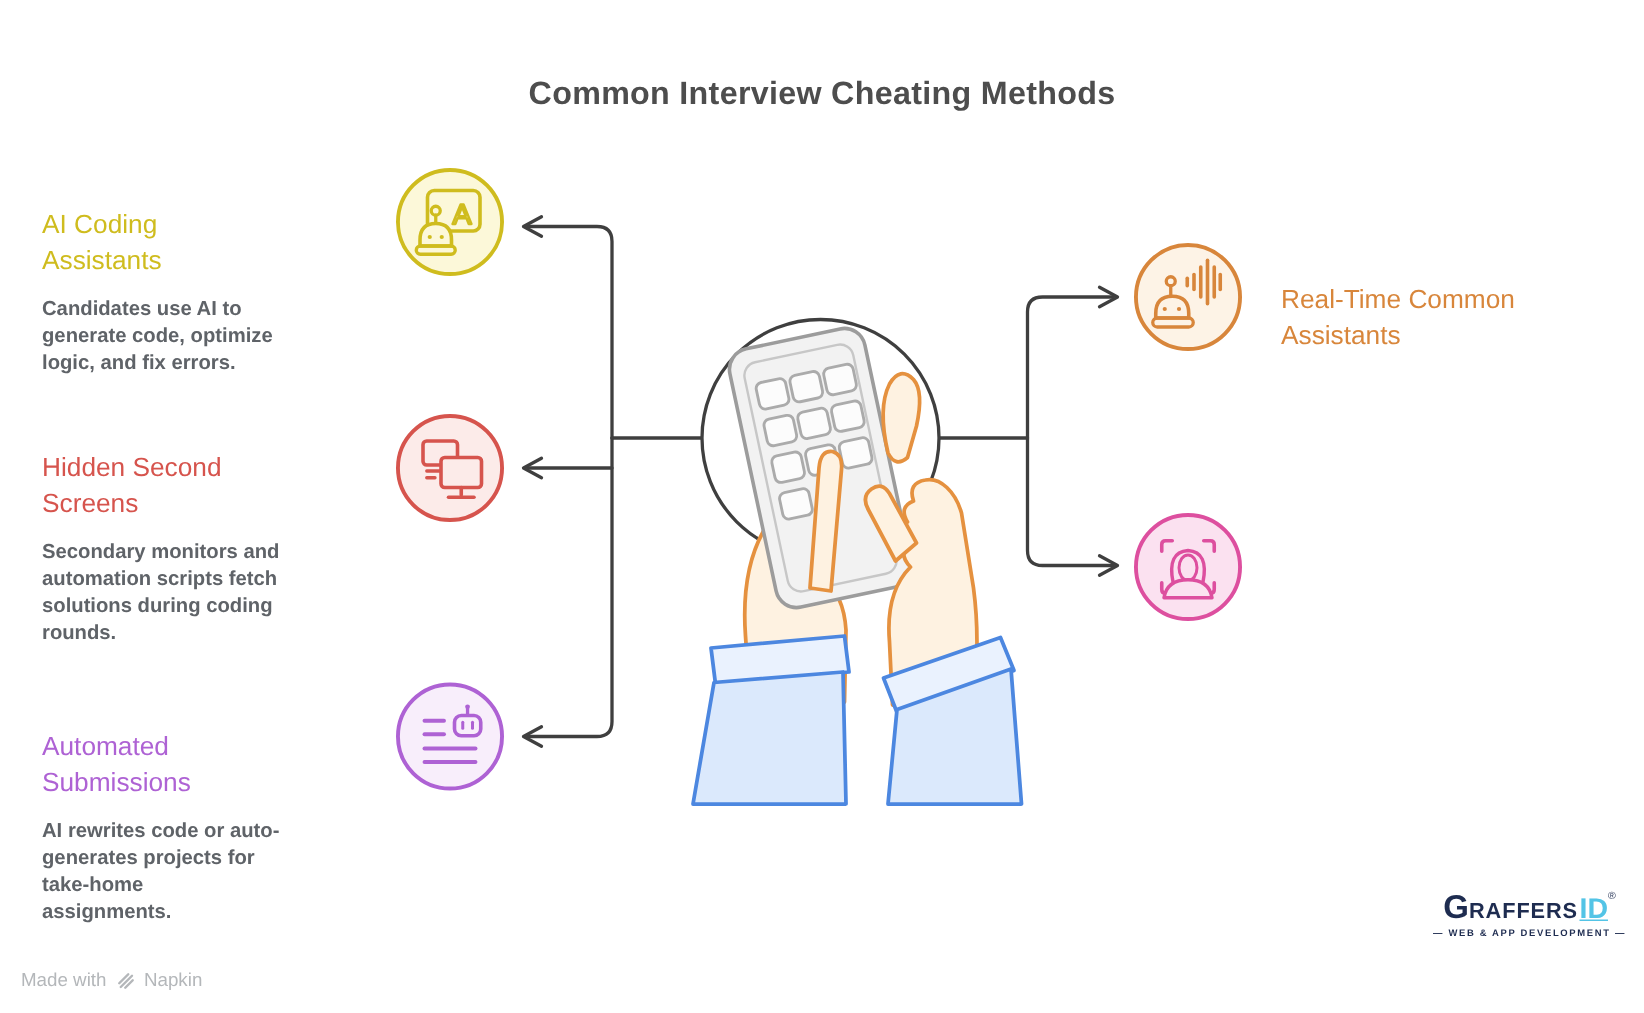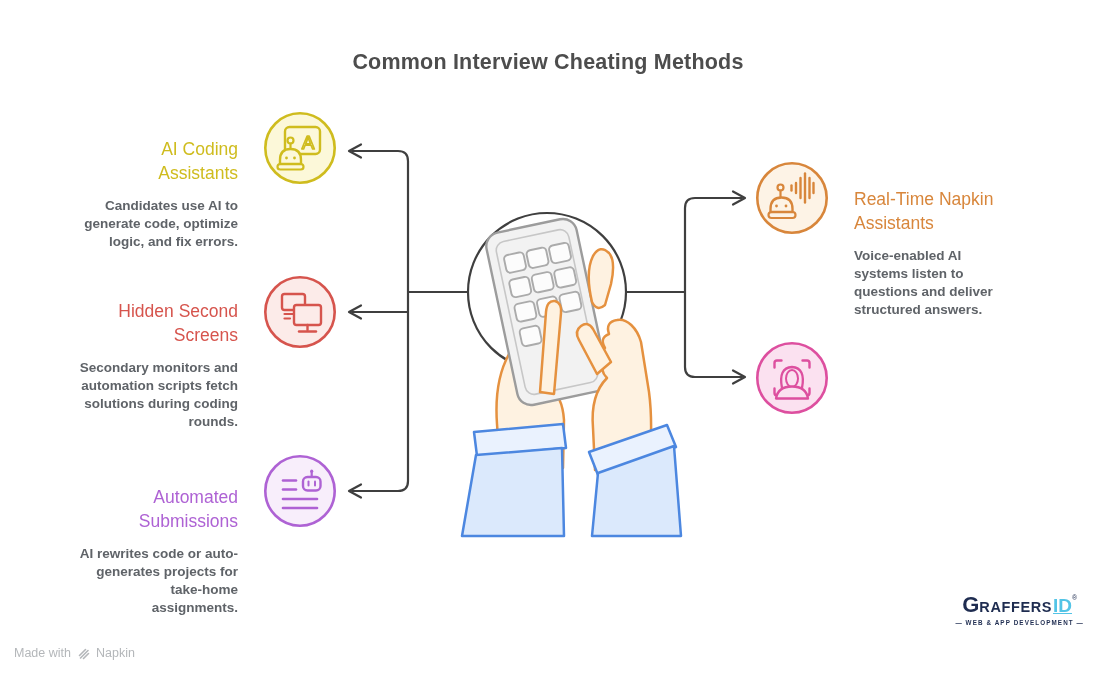--- a/index.html
+++ b/index.html
@@ -33,21 +33,21 @@
     white-space: pre-line;
   }
   .item p {
     margin-top: 12px;
     font-size: 13.5px;
     line-height: 18px;
     color: var(--body, #5f6368);
     white-space: pre-line;
     font-weight: bold;
   }
-  .item.left  { text-align: right; width: 210px; }
+  .item.left  { text-align: left; width: 210px; }
   .item.right { text-align: left;  width: 190px; }
   #item-0 { top: 137px; right: 858px; }
   #item-1 { top: 299px; right: 858px; }
   #item-2 { top: 485px; right: 858px; }
   #item-3 { top: 187px; left: 854px; }
   #item-4 { top: 367px; left: 854px; }
   .icon-bubble { position: absolute; width: 74px; height: 74px; }
   #icon-0 { left: 263px; top: 111px; }
   #icon-1 { left: 263px; top: 275px; }
   #icon-2 { left: 263px; top: 454px; }
@@ -237,26 +237,22 @@
   <div class="item left" id="item-2" style="--accent: #ae62d4;">
     <h2>Automated
 Submissions</h2>
     <p>AI rewrites code or auto-
 generates projects for
 take-home
 assignments.</p>
   </div>
 
   <div class="item right" id="item-3" style="--accent: #d8863b;">
-    <h2>Real-Time Napkin
+    <h2>Real-Time Common
 Assistants</h2>
-    <p>Voice-enabled AI
-systems listen to
-questions and deliver
-structured answers.</p>
   </div>
 
 
   <div class="footer">
     <span>Made with</span>
     <svg width="13" height="13" viewBox="0 0 13 13" fill="none" stroke="#b4b7ba" stroke-width="1.6" stroke-linecap="round">
       <path d="M2.5 8.5 L8.5 2.5"></path>
       <path d="M3.5 11 L11 3.5"></path>
       <path d="M6.5 11.5 L11.5 6.5"></path>
     </svg>

